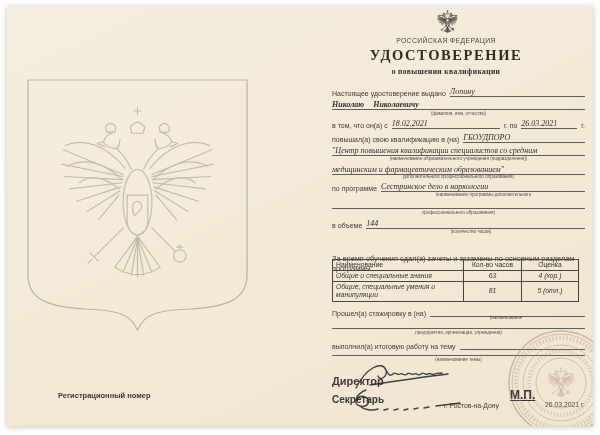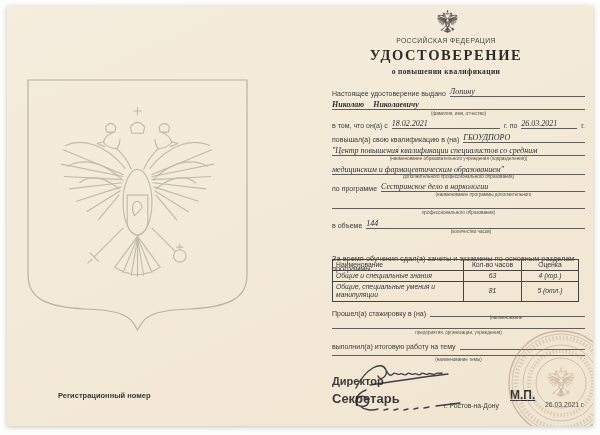--- a/index.html
+++ b/index.html
@@ -173,21 +173,21 @@
         <span class="lbl" style="font-size:11px;font-weight:bold;">Директор</span>
       </div>
       <svg class="sig" style="left:20px;top:356px;" width="120" height="32" viewBox="0 0 120 32">
         <g fill="none" stroke="#23232e" stroke-width="1.4" stroke-linecap="round" opacity=".85">
           <path d="M4,26 C14,6 30,-2 34,8 C36,14 28,20 26,14 M34,8 C36,12 38,15 41,12 C43,9 45,14 48,12 C50,10 52,15 55,12 C57,9 59,14 62,12 C64,10 66,15 69,12 C71,9 73,14 76,12 C78,10 80,14 83,12 C86,10 88,12 90,11"></path>
           <path d="M18,23 C45,19 70,15 96,12"></path>
         </g>
       </svg>
 
       <div class="row" style="top:389px;height:10px;">
-        <span class="lbl" style="font-size:13px;font-weight:bold;">Секретарь</span>
+        <span class="lbl" style="font-size:10px;font-weight:bold;">Секретарь</span>
       </div>
       <svg class="sig" style="left:16px;top:382px;" width="135" height="26" viewBox="0 0 135 26">
         <g fill="none" stroke="#23232e" stroke-width="1.4" stroke-linecap="round" opacity=".85">
           <path d="M18,2 C8,6 4,16 12,18 C20,20 24,12 17,9 C13,7 10,9 9,12 M12,18 C16,22 24,23 30,21"></path>
           <path d="M36,22 l4,-1 M46,22 l4,-1 M56,22 l4,-1 M66,21 l4,-1 M76,20 l5,-1 M88,18 L112,15"></path>
         </g>
       </svg>
 
       <div class="city" style="left:112px;top:396px;">г. Ростов-на-Дону</div>
       <div class="mp" style="left:178px;top:382px;">М.П.</div>

